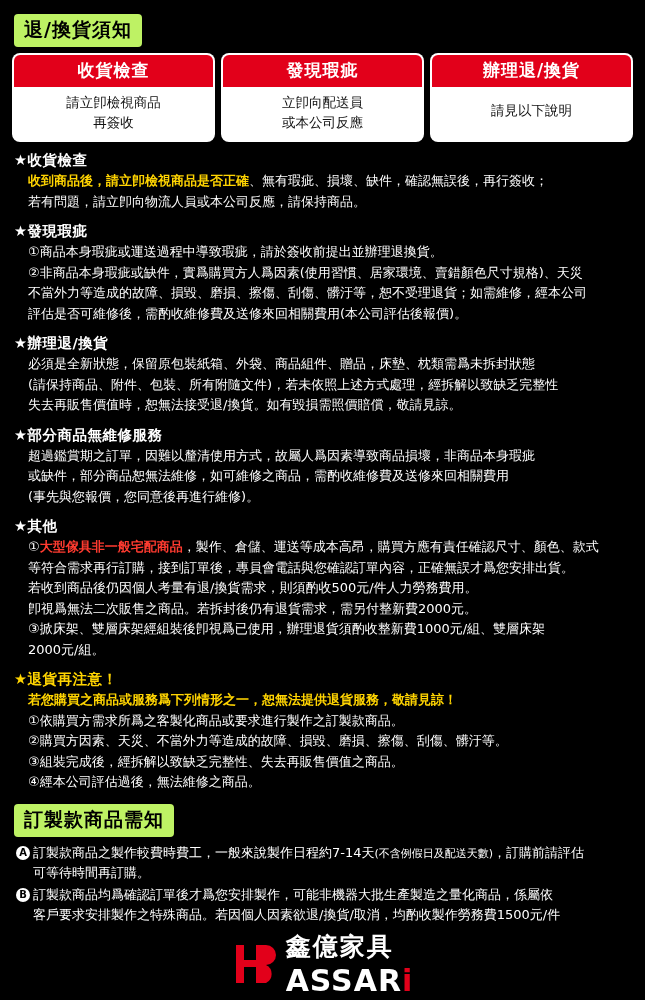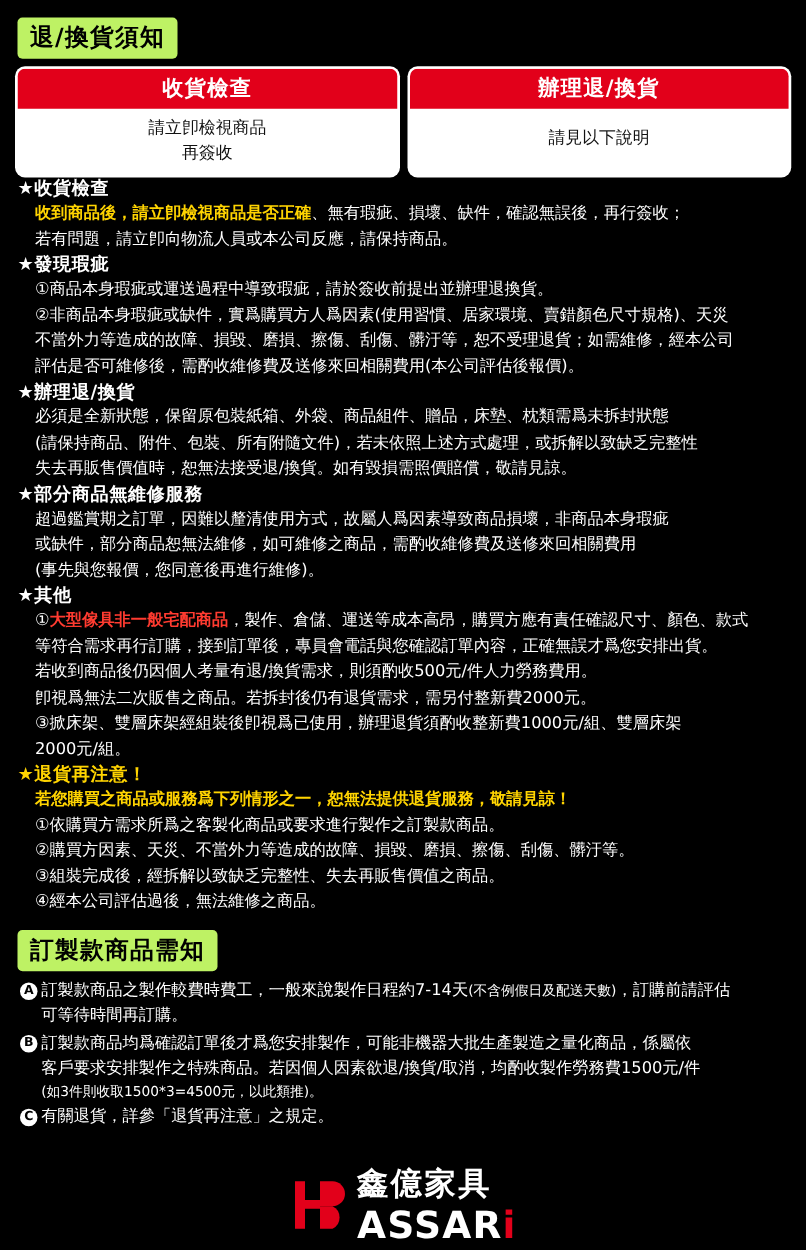--- a/index.html
+++ b/index.html
@@ -40,21 +40,21 @@
     letter-spacing:1px;
   }
   .step-body {
     font-size:13.5px; line-height:1.45;
     padding:6px 4px 8px 4px;
     color:#111;
   }
   .step-body.center-one { padding-top:14px; padding-bottom:16px;}
 
   
-  .blk { margin-top:1px; }
+  .blk { margin-top:11px; }
   .hd {
     font-size:14.5px; font-weight:bold; color:#fff;
     letter-spacing:0.5px;
   }
   .hd.alert { color:#ffd400; }
   .body-text {
     font-size:13px; line-height:1.5;
     margin-left:14px; margin-top:1px;
     color:#fff;
   }
@@ -101,20 +101,26 @@
 
   
   <div class="steps">
     <div class="step">
       <div class="step-head">收貨檢查</div>
       <div class="step-body">
         請立卽檢視商品<br>再簽收
       </div>
     </div>
     <div class="step">
+      <div class="step-head">發現瑕疵</div>
+      <div class="step-body">
+        立卽向配送員<br>或本公司反應
+      </div>
+    </div>
+    <div class="step">
       <div class="step-head">辦理退/換貨</div>
       <div class="step-body center-one">請見以下說明</div>
     </div>
   </div>
 
   
   <div class="blk">
     <div class="hd">★收貨檢查</div>
     <div class="body-text">
       <p><span class="em-y">收到商品後，請立卽檢視商品是否正確</span>、無有瑕疵、損壞、缺件，確認無誤後，再行簽收；</p>
@@ -131,21 +137,21 @@
       <p>不當外力等造成的故障、損毀、磨損、擦傷、刮傷、髒汙等，恕不受理退貨；如需維修，經本公司</p>
       <p>評估是否可維修後，需酌收維修費及送修來回相關費用(本公司評估後報價)。</p>
     </div>
   </div>
 
   
   <div class="blk">
     <div class="hd">★辦理退/換貨</div>
     <div class="body-text">
       <p>必須是全新狀態，保留原包裝紙箱、外袋、商品組件、贈品，床墊、枕類需爲未拆封狀態</p>
-      <p>(請保持商品、附件、包裝、所有附隨文件)，若未依照上述方式處理，或拆解以致缺乏完整性</p>
+      <p>(請保持商品、附件、包裝、所有附隨文件)，若未依照上述方式處理，經拆解以致缺乏完整性</p>
       <p>失去再販售價值時，恕無法接受退/換貨。如有毀損需照價賠償，敬請見諒。</p>
     </div>
   </div>
 
   
   <div class="blk">
     <div class="hd">★部分商品無維修服務</div>
     <div class="body-text">
       <p>超過鑑賞期之訂單，因難以釐清使用方式，故屬人爲因素導致商品損壞，非商品本身瑕疵</p>
       <p>或缺件，部分商品恕無法維修，如可維修之商品，需酌收維修費及送修來回相關費用</p>

